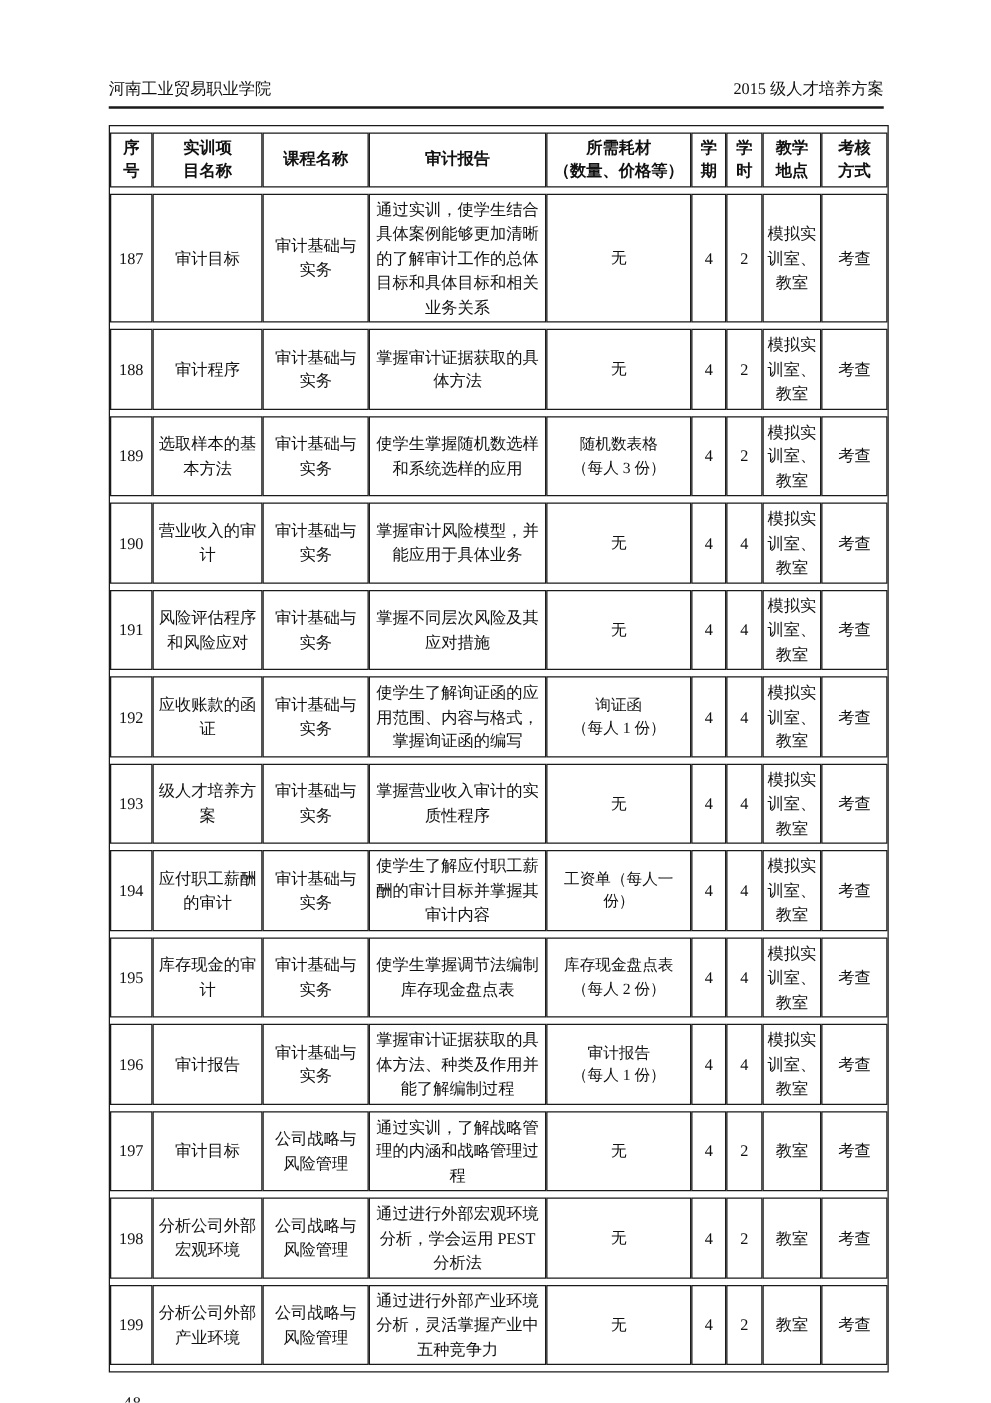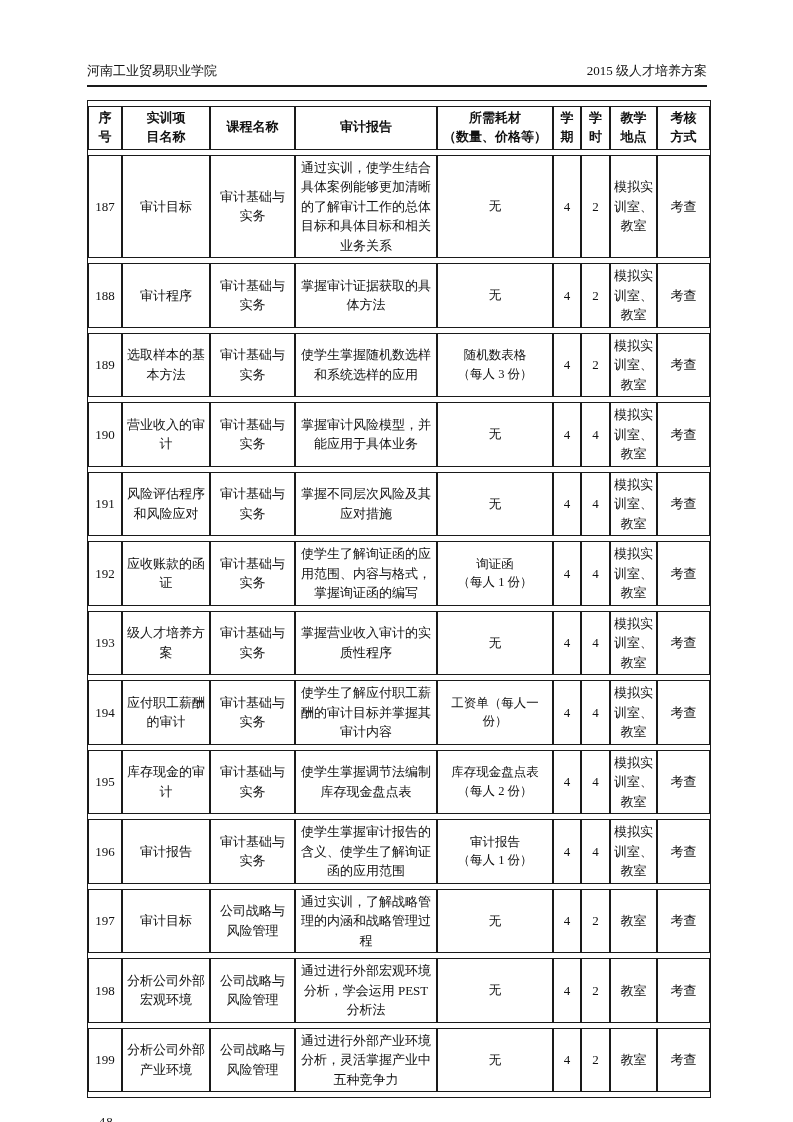--- a/index.html
+++ b/index.html
@@ -201,21 +201,21 @@
 （每人 2 份）</td>
           <td class="col-semester">4</td>
           <td class="col-hours">4</td>
           <td class="col-location">模拟实训室、教室</td>
           <td class="col-assessment">考查</td>
         </tr>
         <tr>
           <td class="col-no">196</td>
           <td class="col-project">审计报告</td>
           <td class="col-course">审计基础与实务</td>
-          <td class="col-goal">使学生掌握审计报告的含义、使学生了解询证函的应用范围</td>
+          <td class="col-goal">掌握审计证据获取的具体方法、种类及作用并能了解编制过程</td>
           <td class="col-materials">审计报告
 （每人 1 份）</td>
           <td class="col-semester">4</td>
           <td class="col-hours">4</td>
           <td class="col-location">模拟实训室、教室</td>
           <td class="col-assessment">考查</td>
         </tr>
         <tr>
           <td class="col-no">197</td>
           <td class="col-project">审计目标</td>

